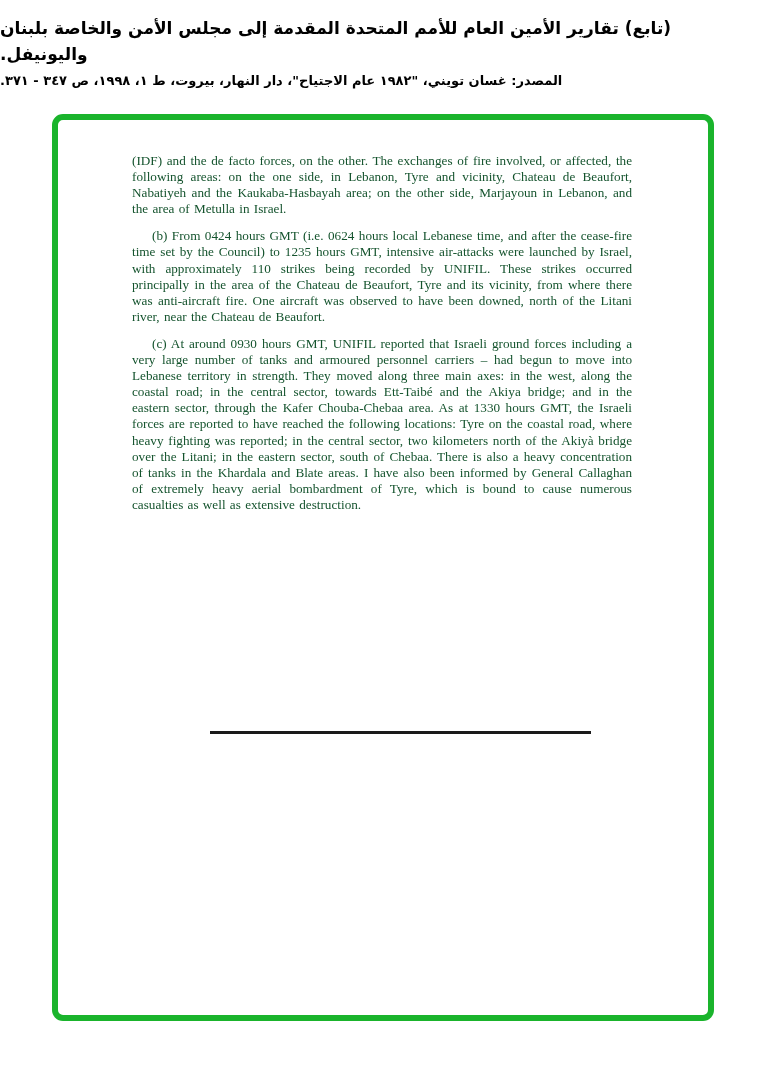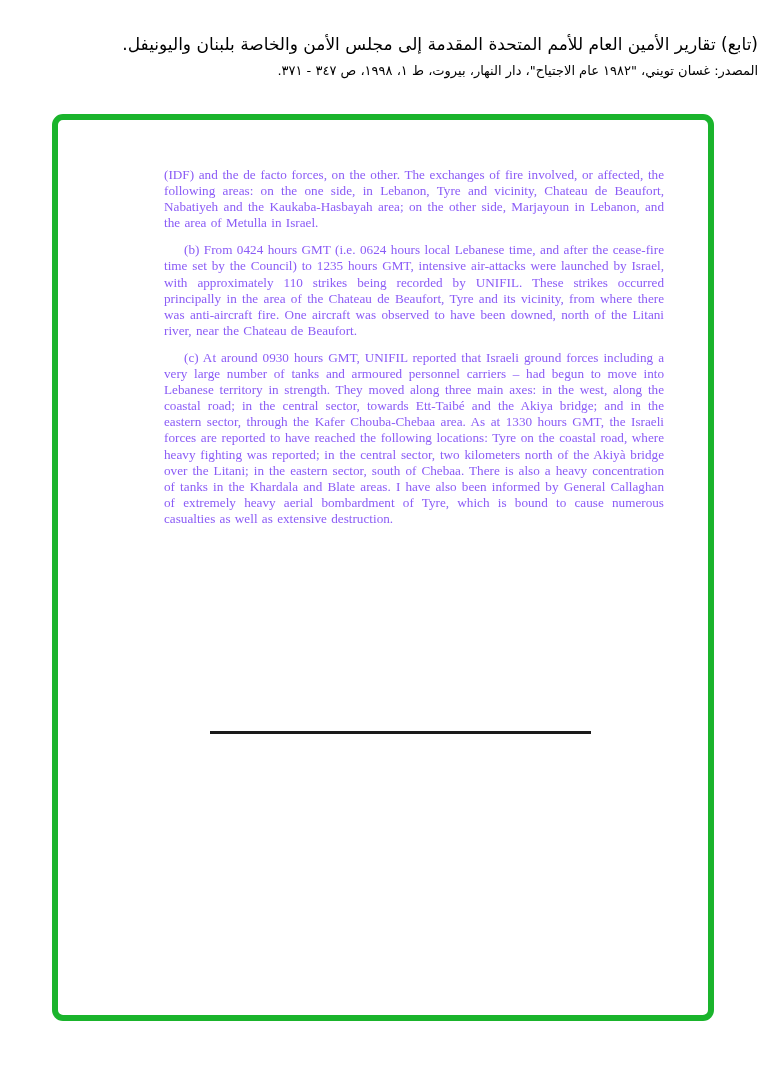--- a/index.html
+++ b/index.html
@@ -5,24 +5,24 @@
   html, body { margin: 0; padding: 0; background: #ffffff; }
   .page {
     position: relative;
     width: 758px;
     height: 1078px;
     background: #ffffff;
     overflow: hidden;
     font-family: "Liberation Serif", serif;
   }
   .arabic-header {
-    padding-top: 31px;
-    text-align: right;
+    padding-top: 15px;
+    text-align: left;
     font-family: "DejaVu Sans", sans-serif;
-    font-weight: normal;
+    font-weight: bold;
     color: #000000;
   }
   .arabic-title {
     font-size: 17px;
     line-height: 26px;
   }
   .arabic-source {
     font-size: 13px;
     line-height: 20px;
     margin-top: 4px;
@@ -34,24 +34,23 @@
     width: 662px;
     height: 907px;
     box-sizing: border-box;
     border: 6px solid #1ab42c;
     border-radius: 11px;
     background: #ffffff;
   }
   .doc-body {
     position: absolute;
     left: 74px;
-    top: 47px;
+    top: 33px;
     width: 500px;
-    color: #8b5cf6;
-    margin-left: 32px;
+    color: #14532d;
   }
   .doc-body p.para {
     margin: 0 0 11px 0;
     font-size: 13.2px;
     line-height: 16.1px;
     text-align: justify;
     word-spacing: 1px;
   }
   .doc-body p.para.indent { text-indent: 20px; }
   .separator-line {

